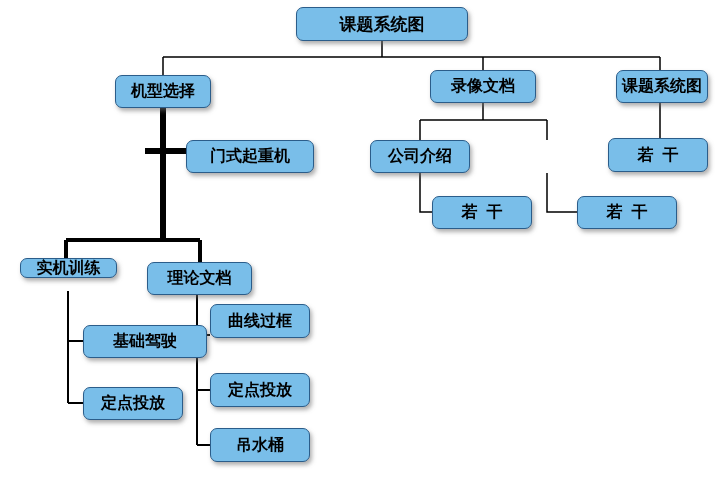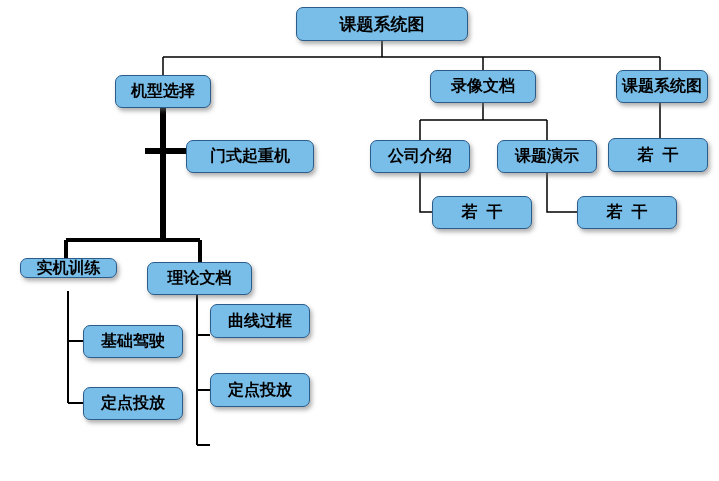--- a/index.html
+++ b/index.html
@@ -71,34 +71,34 @@
 
   <div class="node" style="left:115px;top:75px;width:96px;height:33px">机型选择</div>
 
 
   <div class="node" style="left:186px;top:140px;width:128px;height:33px">门式起重机</div>
 
   <div class="node" style="left:20px;top:258px;width:97px;height:20px">实机训练</div>
 
   <div class="node" style="left:147px;top:262px;width:105px;height:33px">理论文档</div>
 
-  <div class="node" style="left:83px;top:325px;width:100px;height:33px">基础驾驶</div>
+  <div class="node" style="left:83px;top:325px;width:124px;height:33px">基础驾驶</div>
 
   <div class="node" style="left:83px;top:387px;width:100px;height:33px">定点投放</div>
 
   <div class="node" style="left:210px;top:304px;width:100px;height:34px">曲线过框</div>
 
   <div class="node" style="left:210px;top:373px;width:100px;height:34px">定点投放</div>
 
+  <div class="node" style="left:210px;top:428px;width:100px;height:34px">吊水桶</div>
 
   <div class="node" style="left:370px;top:140px;width:100px;height:33px">公司介绍</div>
 
   <div class="node" style="left:430px;top:70px;width:106px;height:33px">录像文档</div>
 
-  <div class="node" style="left:497px;top:140px;width:100px;height:33px">课题演示</div>
 
   <div class="node" style="left:432px;top:196px;width:100px;height:33px">若  干</div>
 
   <div class="node" style="left:577px;top:196px;width:100px;height:33px">若  干</div>
 
   <div class="node" style="left:616px;top:70px;width:92px;height:33px">课题系统图</div>
 
   <div class="node" style="left:608px;top:138px;width:100px;height:34px">若  干</div>
 
 </div>

